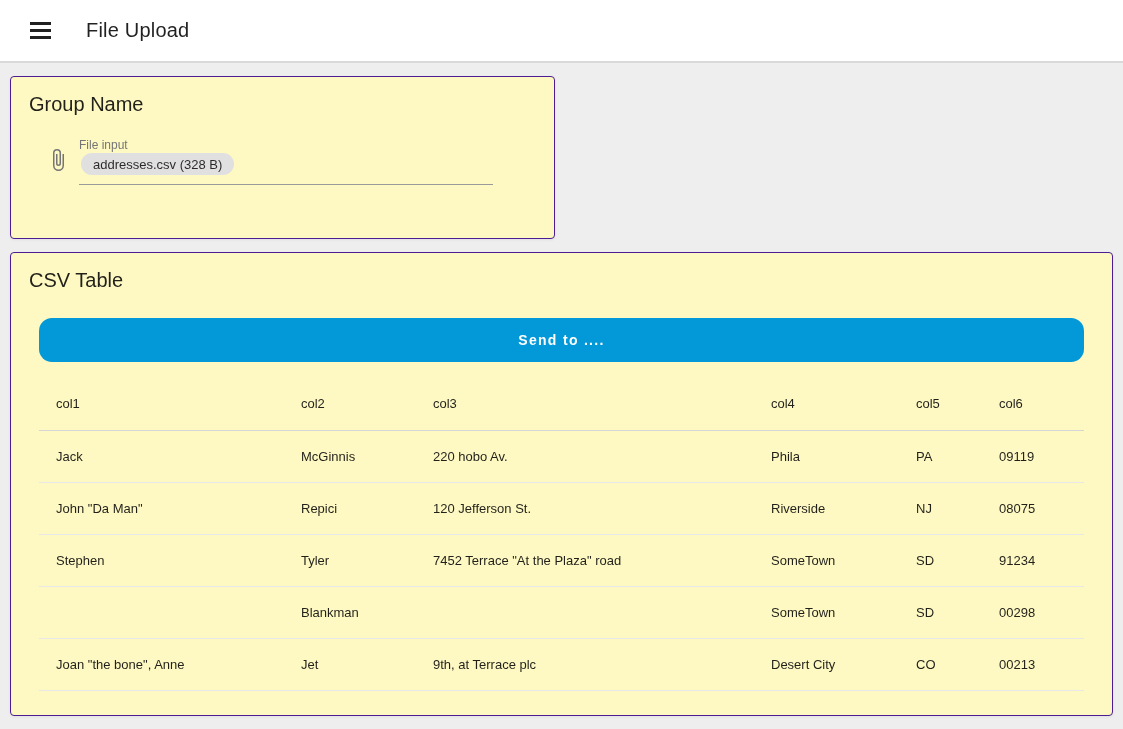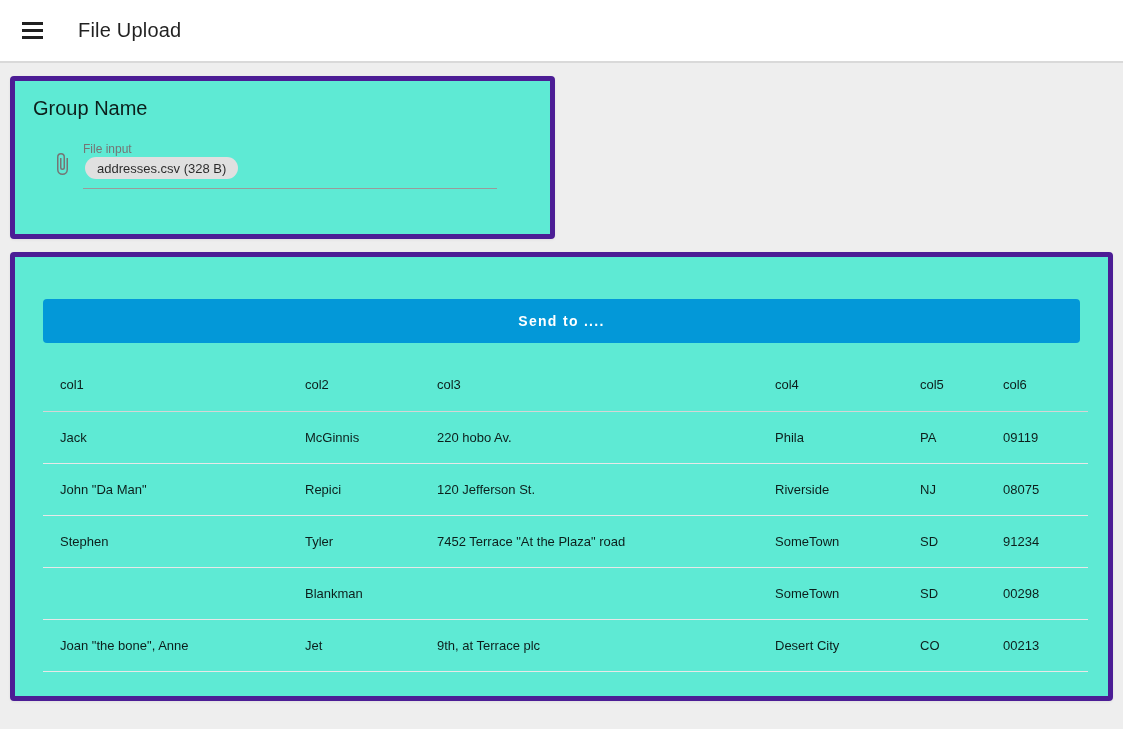--- a/index.html
+++ b/index.html
@@ -10,35 +10,35 @@
     color: rgba(0,0,0,.87);
   }
 
   
   .app-bar {
     height: 63px;
     background: #ffffff;
     border-bottom: 2px solid #d9d9d9;
     display: flex;
     align-items: center;
-    padding: 0 16px;
+    padding: 0 24px;
   }
   .menu-btn {
     width: 40px; height: 40px;
     border: none; background: transparent;
     display: flex; flex-direction: column; justify-content: center; gap: 4px;
     cursor: pointer; padding: 0 10px 0 6px;
   }
   .menu-btn span { display: block; width: 21px; height: 3px; background: #212121; }
   .app-title { font-size: 20px; color: rgba(0,0,0,.87); margin-left: 22px; letter-spacing: .2px; }
 
   
   .card {
-    background: #5eead4;
-    border: 5px solid #4c1d95;
+    background: #fef9c3;
+    border: 1px solid #4c1d95;
     border-radius: 4px;
     box-shadow: 0 1px 3px rgba(0,0,0,.06);
   }
   .card h2 { font-size: 20px; font-weight: 400; color: rgba(0,0,0,.87); }
 
   .upload-card {
     width: 545px; height: 163px;
     margin: 13px 0 0 10px;
     padding: 16px 18px;
   }
@@ -61,21 +61,21 @@
   .table-card {
     width: 1103px;
     margin: 13px 0 0 10px;
     padding: 16px 18px 24px;
   }
   .send-btn {
     display: block;
     width: calc(100% - 20px);
     margin: 26px 10px 16px;
     height: 44px;
-    border: none; border-radius: 4px;
+    border: none; border-radius: 13px;
     background: #0398d8;
     color: #ffffff;
     font-family: "Liberation Sans", sans-serif;
     font-size: 14px; font-weight: 700; letter-spacing: 1.3px;
     cursor: pointer;
   }
   .table-wrap { margin: 0 10px; }
   table { width: 100%; border-collapse: collapse; table-layout: fixed; }
   th, td { text-align: left; padding: 0 17px; height: 52px; vertical-align: middle;
            overflow: hidden; white-space: nowrap; }
@@ -108,20 +108,21 @@
     </svg>
     <div class="file-field">
       <div class="file-label">File input</div>
       <span class="chip">addresses.csv (328 B)</span>
       <div class="field-underline"></div>
     </div>
   </div>
 </section>
 
 <section class="card table-card">
+  <h2>CSV Table</h2>
 
   <button class="send-btn">Send to ....</button>
 
   <div class="table-wrap">
     <table>
       <colgroup>
         <col class="c1">
           <col class="c2">
           <col class="c3">
           <col class="c4">

